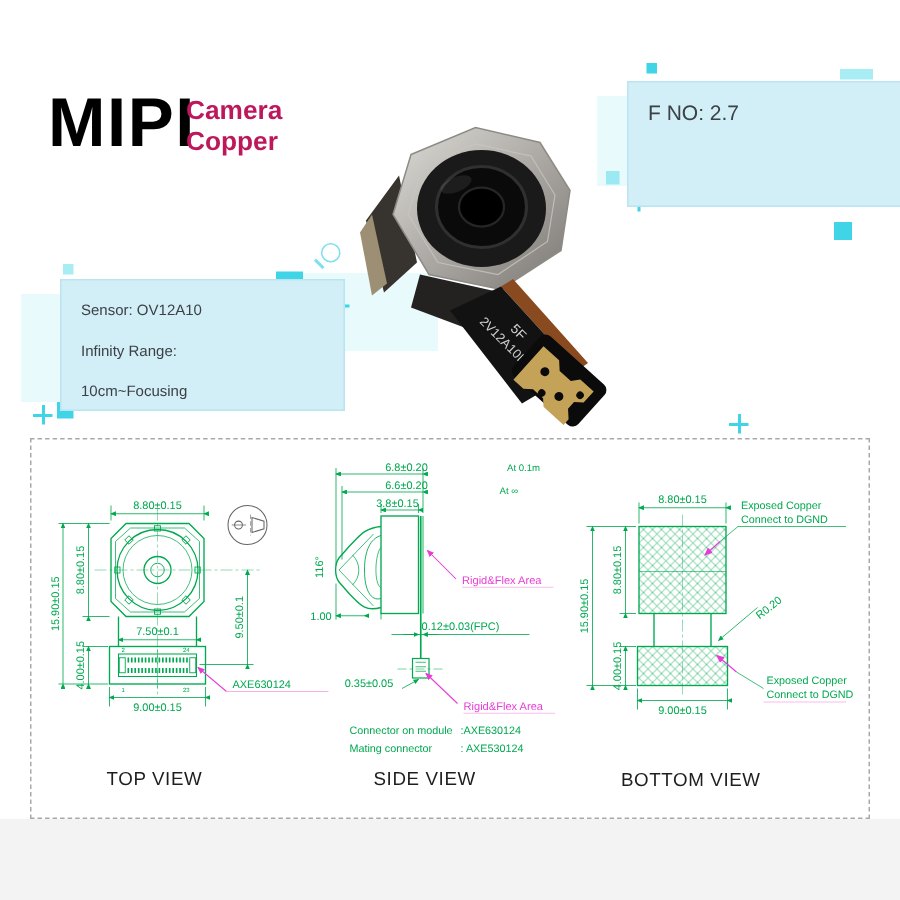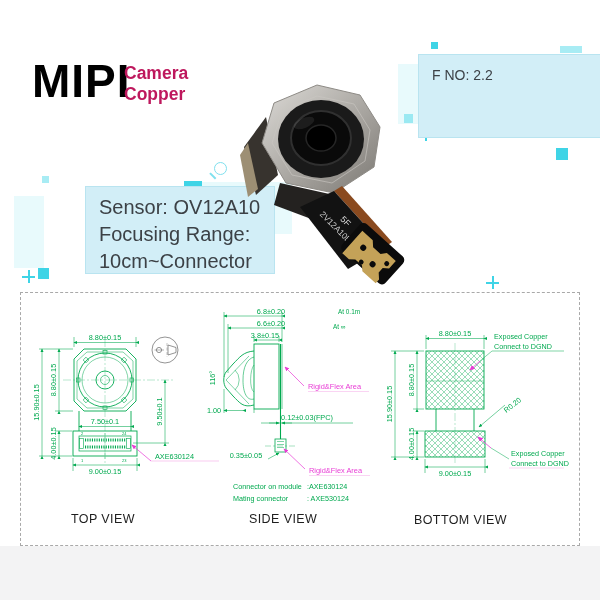--- a/index.html
+++ b/index.html
@@ -7,21 +7,21 @@
          font-family:"Liberation Sans",sans-serif;}
   
   .brand{position:absolute;left:32px;top:54px;font-size:46px;font-weight:bold;
          color:#000000;letter-spacing:1px;z-index:4;}
   .product{position:absolute;left:124px;top:63px;font-size:17.5px;font-weight:bold;
            color:#be185d;line-height:1.2;z-index:4;}
   
   .specbox{position:absolute;background:#d2eef7;border:1px solid #b9e4f0;
            color:#3c4146;font-size:14px;z-index:2;padding:7px 13px;line-height:26px;}
   .specbox.right{left:418px;top:54px;width:158px;height:68px;}
-  .specbox.left{left:40px;top:186px;width:162px;height:72px;font-size:20px;line-height:27px;margin-left:45px;}
+  .specbox.left{left:40px;top:186px;width:162px;height:72px;font-size:10px;line-height:27px;}
   
   .decor{position:absolute;z-index:1;}
   .sq{background:#3FD4E6;}
   .sq.dim{background:rgba(63,212,230,.45);}
   .pale{background:rgba(63,212,230,.12);}
   .plus{width:13px;height:13px;}
   .plus::before,.plus::after{content:"";position:absolute;background:#3FD4E6;}
   .plus::before{left:6px;top:0;width:1.5px;height:13px;}
   .plus::after{left:0;top:6px;width:13px;height:1.5px;}
   .doodle-circle{width:11px;height:11px;border:1.5px solid #7fe0ee;border-radius:50%;}
@@ -58,27 +58,27 @@
   <div class="decor doodle-handle" style="left:209px;top:175px;"></div>
   <div class="decor sq dim" style="left:560px;top:46px;width:22px;height:7px;"></div>
 
   <div class="brand">MIPI</div>
   <div class="product">
     <div>Camera</div>
     <div>Copper</div>
   </div>
 
   <div class="specbox right">
-    <div>F NO: 2.2</div>
+    <div>F NO: 2.7</div>
   </div>
 
   <div class="specbox left">
     <div>Sensor: OV12A10</div>
-    <div>Focusing Range:</div>
-    <div>10cm~Connector</div>
+    <div>Infinity Range:</div>
+    <div>10cm~Focusing</div>
   </div>
 
   <svg class="photo" width="210" height="235" viewBox="0 0 210 235">
     <defs>
       <linearGradient id="metal" x1="0" y1="0" x2="1" y2="1">
         <stop offset="0" stop-color="#dddbd7"></stop>
         <stop offset="0.55" stop-color="#a8a5a0"></stop>
         <stop offset="1" stop-color="#7b7873"></stop>
       </linearGradient>
     </defs>

